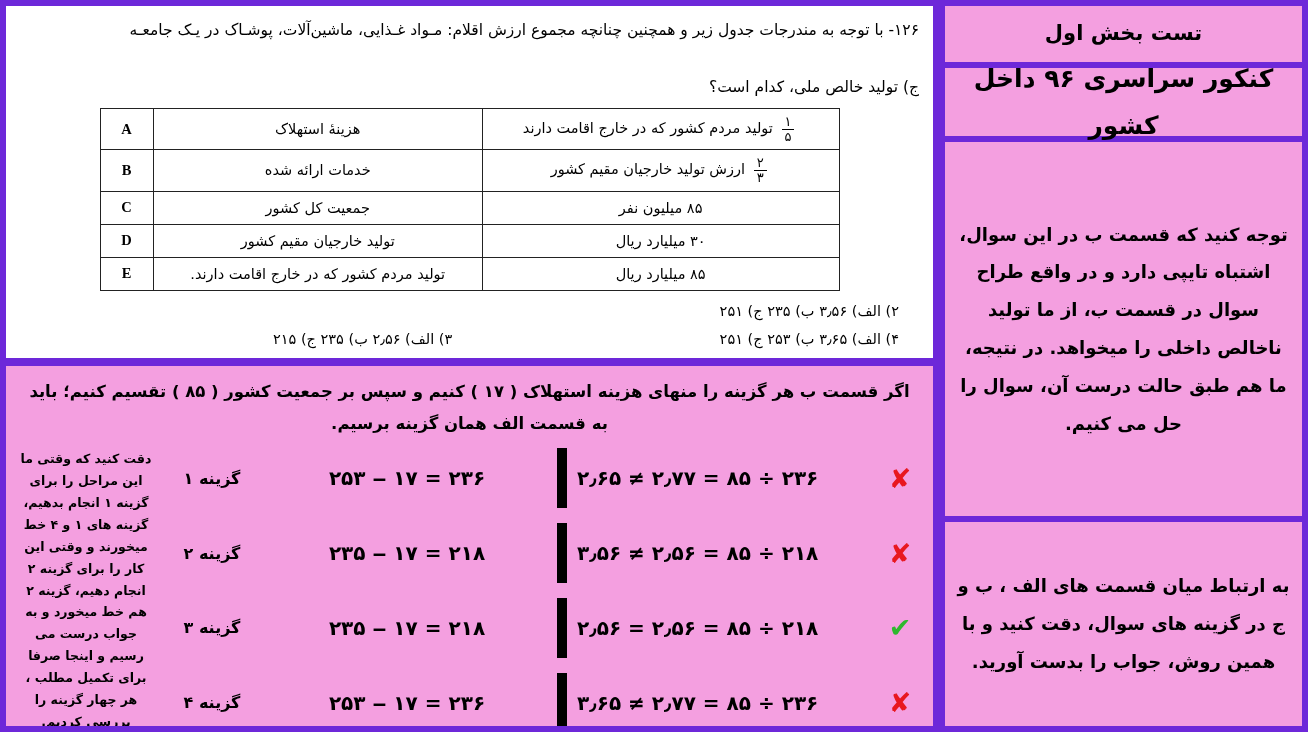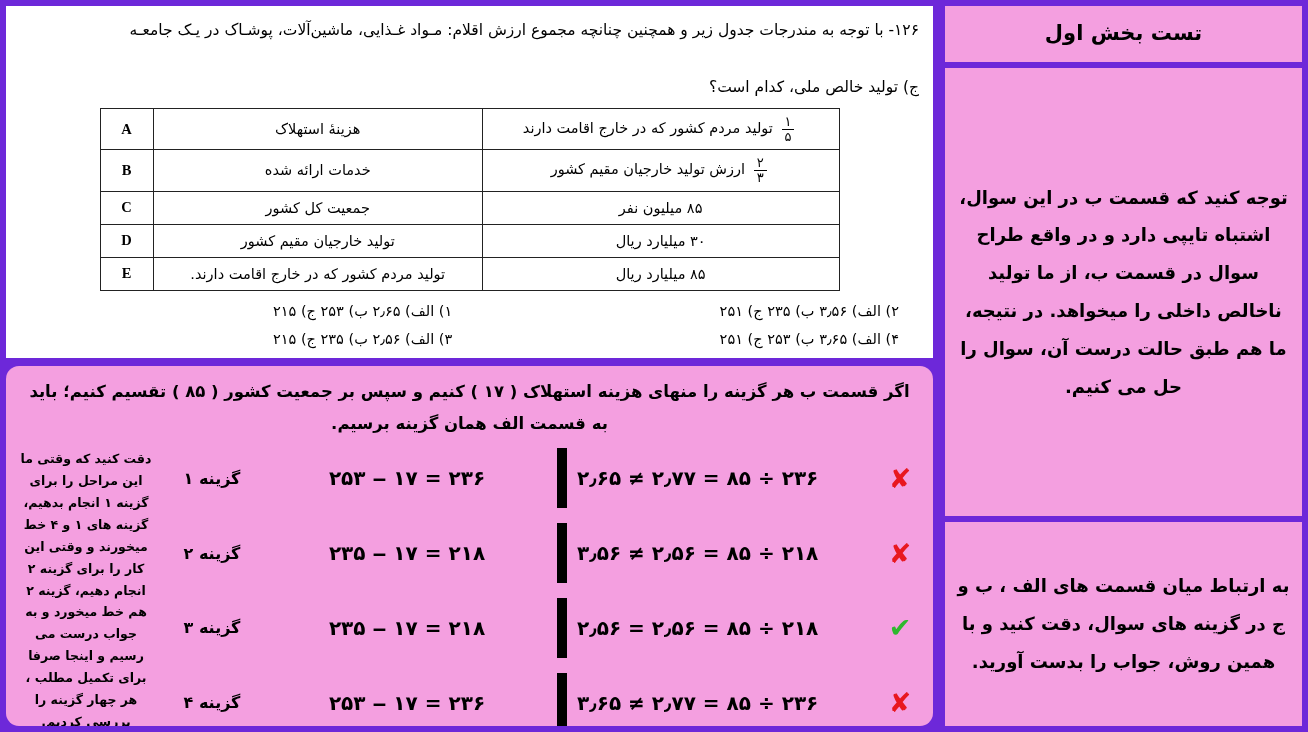--- a/index.html
+++ b/index.html
@@ -102,21 +102,20 @@
   
   .solbox{
     position:absolute;
     left:6px; top:366px;
     width:927px; height:360px;
     background:#f49fe0;
     box-sizing:border-box;
     padding:8px 10px;
     color:#000;
     overflow:hidden;
-    border-radius:13px;
   }
   .sol-header{
     text-align:center;
     font-weight:bold;
     font-size:16.5px;
     line-height:1.95;
     margin:2px 6px 8px 6px;
   }
   .sol-body{
     display:flex;
@@ -232,21 +231,20 @@
           <td class="val">۸۵ میلیارد ریال</td>
           <td class="mid">تولید مردم کشور که در خارج اقامت دارند.</td>
           <td class="lbl">E</td>
         </tr>
       </tbody>
     </table>
 
     <div class="opts">
       <div class="row">
         <div class="cell">۲) الف) ۳٫۵۶  ب) ۲۳۵  ج) ۲۵۱</div>
-        <div class="cell">۱) الف) ۲٫۶۵  ب) ۲۵۳  ج) ۲۱۵</div>
       </div>
       <div class="row">
         <div class="cell">۴) الف) ۳٫۶۵  ب) ۲۵۳  ج) ۲۵۱</div>
         <div class="cell">۳) الف) ۲٫۵۶  ب) ۲۳۵  ج) ۲۱۵</div>
       </div>
     </div>
   </div>
 
   <div class="solbox">
     <div class="sol-header">اگر قسمت ب هر گزینه را منهای هزینه استهلاک ( ۱۷ ) کنیم و سپس بر جمعیت کشور ( ۸۵ ) تقسیم کنیم؛ باید به قسمت الف همان گزینه برسیم.</div>
@@ -287,17 +285,18 @@
         </div>
 
       </div>
 
       <div class="sidenote">دقت کنید که وقتی ما این مراحل را برای گزینه ۱ انجام بدهیم، گزینه های ۱ و ۴ خط میخورند و وقتی این کار را برای گزینه ۲ انجام دهیم، گزینه ۲ هم خط میخورد و به جواب درست می رسیم و اینجا صرفا برای تکمیل مطلب ، هر چهار گزینه را بررسی کردیم.</div>
     </div>
   </div>
 
   <div class="rightcol">
     <div class="pinkbox rc-title">تست بخش اول</div>
+    <div class="pinkbox rc-sub">کنکور سراسری ۹۶ داخل کشور</div>
     <div class="pinkbox rc-note2">توجه کنید که قسمت ب در این سوال، اشتباه تایپی دارد و در واقع طراح سوال در قسمت ب، از ما تولید ناخالص داخلی را میخواهد. در نتیجه، ما هم طبق حالت درست آن، سوال را حل می کنیم.</div>
     <div class="pinkbox rc-note">به ارتباط میان قسمت های الف ، ب و ج در گزینه های سوال، دقت کنید و با همین روش، جواب را بدست آورید.</div>
   </div>
 
 </div>
 
 </body></html>

